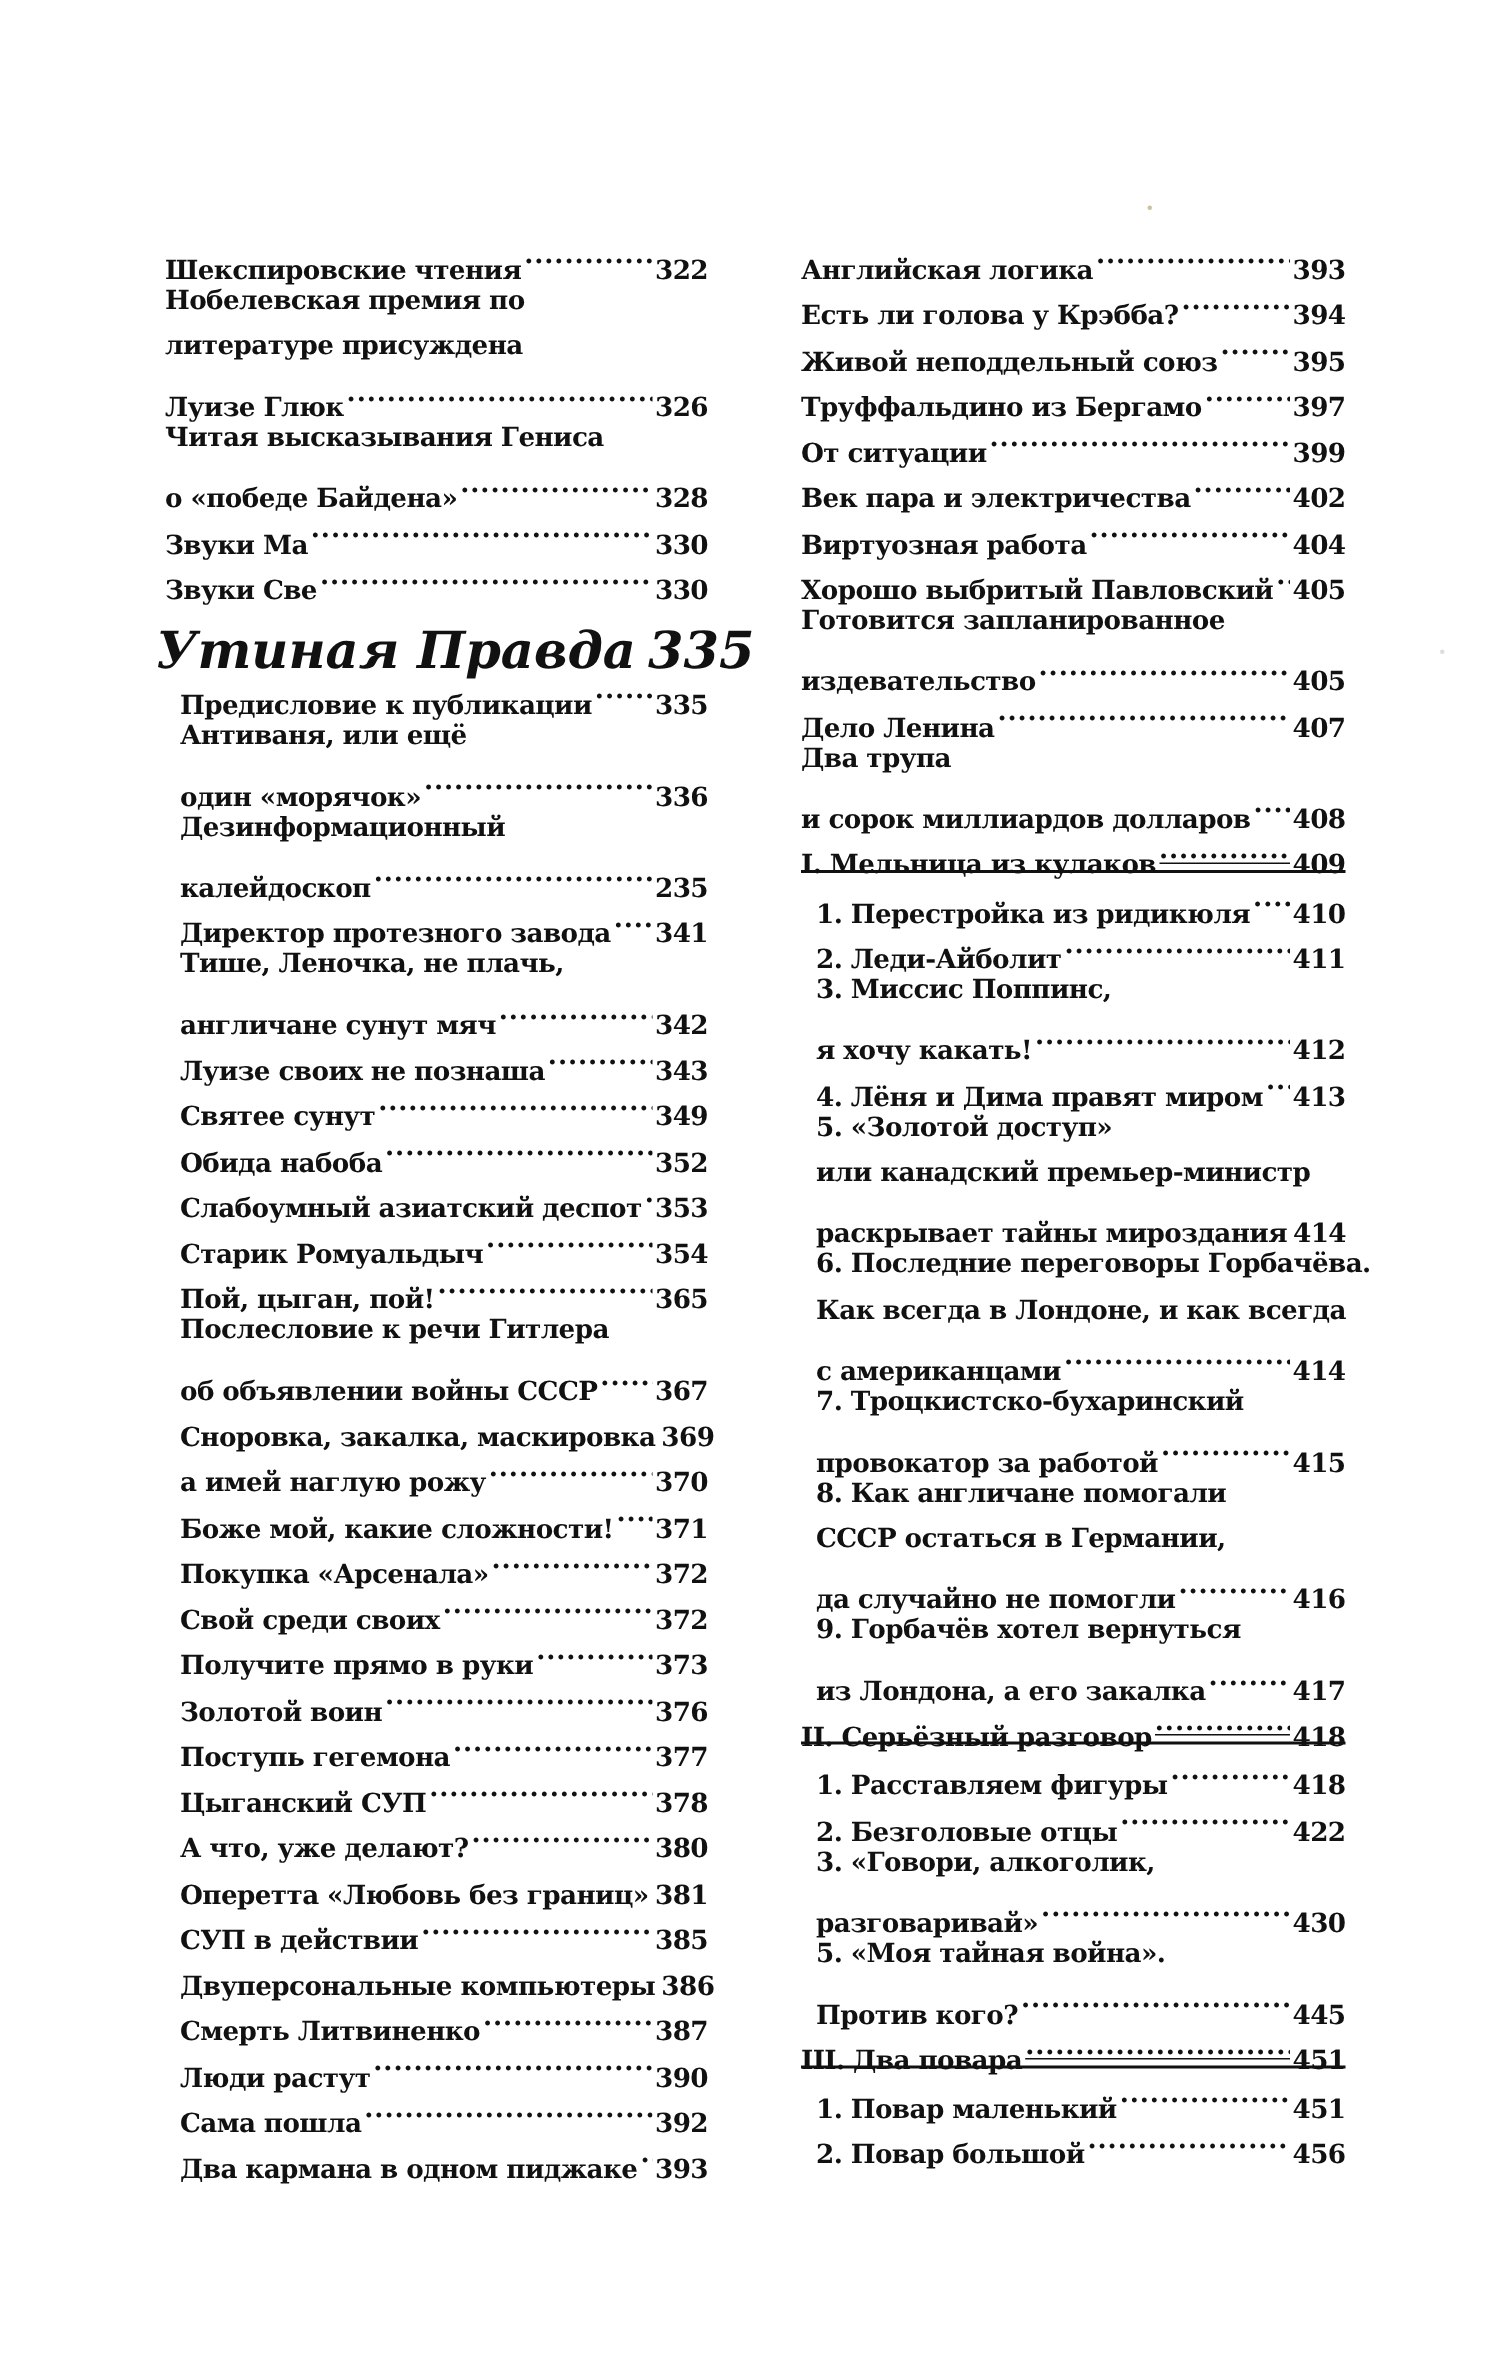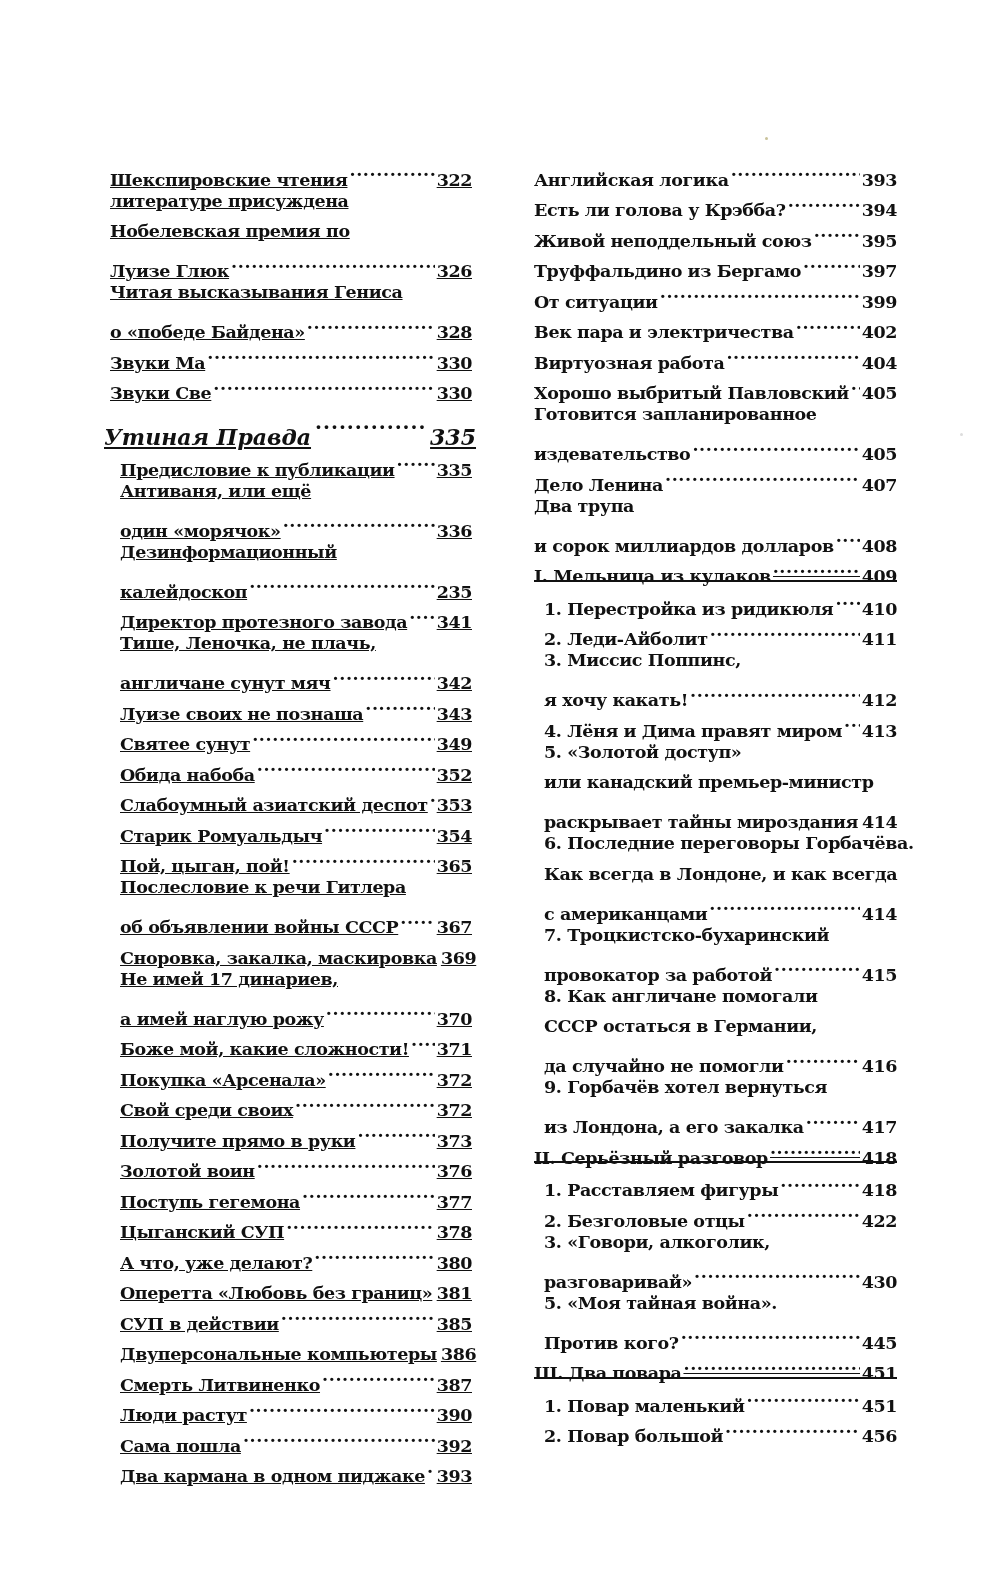--- a/index.html
+++ b/index.html
@@ -1,39 +1,39 @@
 <!DOCTYPE html>
 <html><head>
 <meta charset="utf-8">
 <style>
   html, body { margin: 0; padding: 0; }
   body {
     width: 1000px; height: 1576px; background: #ffffff; position: relative; overflow: hidden;
     font-family: "DejaVu Serif", "Liberation Serif", serif; color: #111;
   }
   .col { position: absolute; top: 155px; }
-  .col.left { left: 110px; width: 362px; text-decoration: underline; }
+  .col.left { left: 110px; width: 362px; }
   .col.right { left: 534px; width: 363px; }
   .line {
     height: 30.5px; line-height: 30.5px; font-size: 17.5px; font-weight: bold;
     display: flex; align-items: baseline; white-space: nowrap; letter-spacing: -0.4px;
   }
   .line .t { flex: 0 0 auto; }
   .line .dots {
     flex: 1 1 auto; overflow: hidden; margin: 0 2px; height: 30.5px; position: relative;
   }
   .line .dots::after {
     content: "........................................................................................................................";
     position: absolute; left: 0; bottom: 0; letter-spacing: 0.6px; font-weight: bold;
   }
   .line .p { flex: 0 0 auto; }
   .indent { padding-left: 10px; }
   .sub { padding-left: 10px; }
   .section {
-    height: 46px; line-height: 46px; font-size: 22px; font-style: italic; font-weight: bold;
+    height: 46px; line-height: 46px; font-size: 34px; font-style: italic; font-weight: bold;
     display: flex; align-items: baseline; white-space: nowrap; margin-left: -6px; margin-right: -4px;
   }
   .section .dots { flex: 1 1 auto; overflow: hidden; margin: 0 4px; height: 46px; position: relative; font-style: normal; }
   .section .dots::after {
     content: "..............................................................";
     position: absolute; left: 0; bottom: 0; letter-spacing: 1px; font-size: 20px;
   }
   .part { text-decoration-thickness: 2px; text-underline-offset: 3px; text-align: right; }
   .part .dots::after { text-decoration: underline; }
   .part { border-bottom: 2px solid #111; height: 28px; margin-bottom: 2.5px; }
@@ -44,24 +44,24 @@
 
 <div class="col left">
   <div>
     <div class="line">
         <span class="t">Шекспировские чтения</span>
         <span class="dots"></span>
         <span class="p">322</span>
       </div>
 
     <div class="line">
+        <span class="t">Нобелевская премия по</span>
+      </div>
+    <div class="line">
         <span class="t">литературе присуждена</span>
-      </div>
-    <div class="line">
-        <span class="t">Нобелевская премия по</span>
       </div>
     <div class="line">
         <span class="t">Луизе Глюк</span>
         <span class="dots"></span>
         <span class="p">326</span>
       </div>
 
     <div class="line">
         <span class="t">Читая высказывания Гениса</span>
       </div>
@@ -169,23 +169,20 @@
         <span class="dots"></span>
         <span class="p">367</span>
       </div>
 
     <div class="line">
         <span class="t">Сноровка, закалка, маскировка</span>
         <span class="dots"></span>
         <span class="p">369</span>
       </div>
 
-    <div class="line">
-        <span class="t">Не имей 17 динариев,</span>
-      </div>
     <div class="line">
         <span class="t">а имей наглую рожу</span>
         <span class="dots"></span>
         <span class="p">370</span>
       </div>
 
     <div class="line">
         <span class="t">Боже мой, какие сложности!</span>
         <span class="dots"></span>
         <span class="p">371</span>

